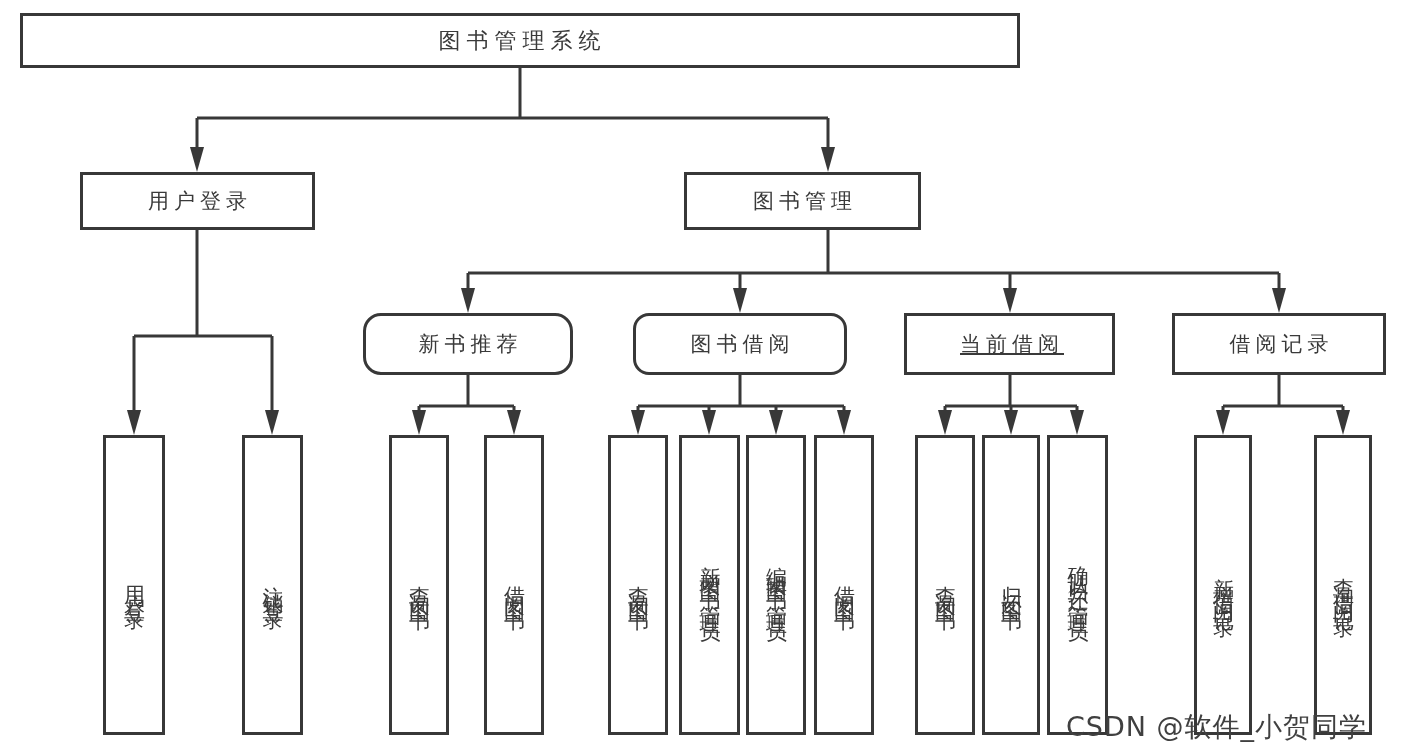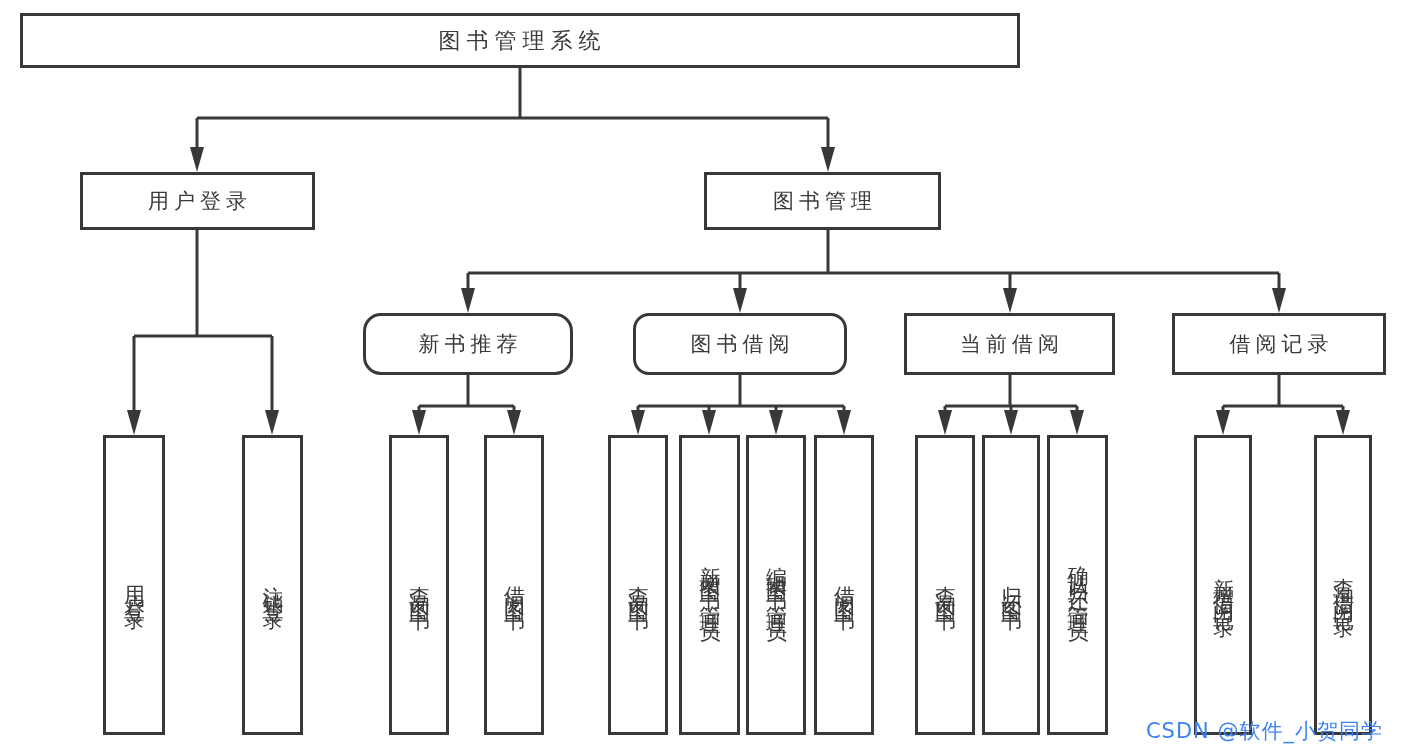--- a/index.html
+++ b/index.html
@@ -44,24 +44,24 @@
   }
   .vbox {
     writing-mode: vertical-rl;
     text-orientation: mixed;
     font-size: 21px;
     letter-spacing: 8px;
     line-height: 1;
   }
   .watermark {
     position: absolute;
-    right: 4px;
+    right: 20px;
     bottom: 2px;
-    font-size: 21px;
-    color: #3b82f6;
+    font-size: 27px;
+    color: #404040;
     letter-spacing: 1px;
     z-index: 3;
     white-space: nowrap;
   }
 </style>
 </head>
 <body>
 
 <div class="stage">
 
@@ -101,25 +101,25 @@
       <path d="M1004 410 L1018 410 L1011 435 Z"></path>
       <path d="M1070 410 L1084 410 L1077 435 Z"></path>
       <path d="M1216 410 L1230 410 L1223 435 Z"></path>
       <path d="M1336 410 L1350 410 L1343 435 Z"></path>
     </g>
   </svg>
 
   <div class="node hbox root-box" style="left:20px; top:13px; width:1000px; height:55px;">图书管理系统</div>
 
   <div class="node hbox" style="left:80px; top:172px; width:235px; height:58px;">用户登录</div>
-  <div class="node hbox" style="left:704px; top:172px; width:237px; height:58px;">图书管理</div>
+  <div class="node hbox" style="left:684px; top:172px; width:237px; height:58px;">图书管理</div>
 
   <div class="node hbox" style="left:363px; top:313px; width:210px; height:62px;border-radius:18px;">新书推荐</div>
   <div class="node hbox" style="left:633px; top:313px; width:214px; height:62px;border-radius:16px;">图书借阅</div>
-  <div class="node hbox" style="left:904px; top:313px; width:211px; height:62px;">当前借阅</div>
+  <div class="node hbox" style="left:904px; top:313px; width:211px; height:62px;text-decoration:underline;">当前借阅</div>
   <div class="node hbox" style="left:1172px; top:313px; width:214px; height:62px;">借阅记录</div>
 
   <div class="node vbox" style="left:103px; top:435px; width:62px; height:300px;">用户登录</div>
   <div class="node vbox" style="left:242px; top:435px; width:61px; height:300px;">注销登录</div>
 
   <div class="node vbox" style="left:389px; top:435px; width:60px; height:300px;">查询图书</div>
   <div class="node vbox" style="left:484px; top:435px; width:60px; height:300px;">借阅图书</div>
 
   <div class="node vbox" style="left:608px; top:435px; width:60px; height:300px;">查询图书</div>
   <div class="node vbox" style="left:679px; top:435px; width:61px; height:300px;">新增图书（管理员）</div>

